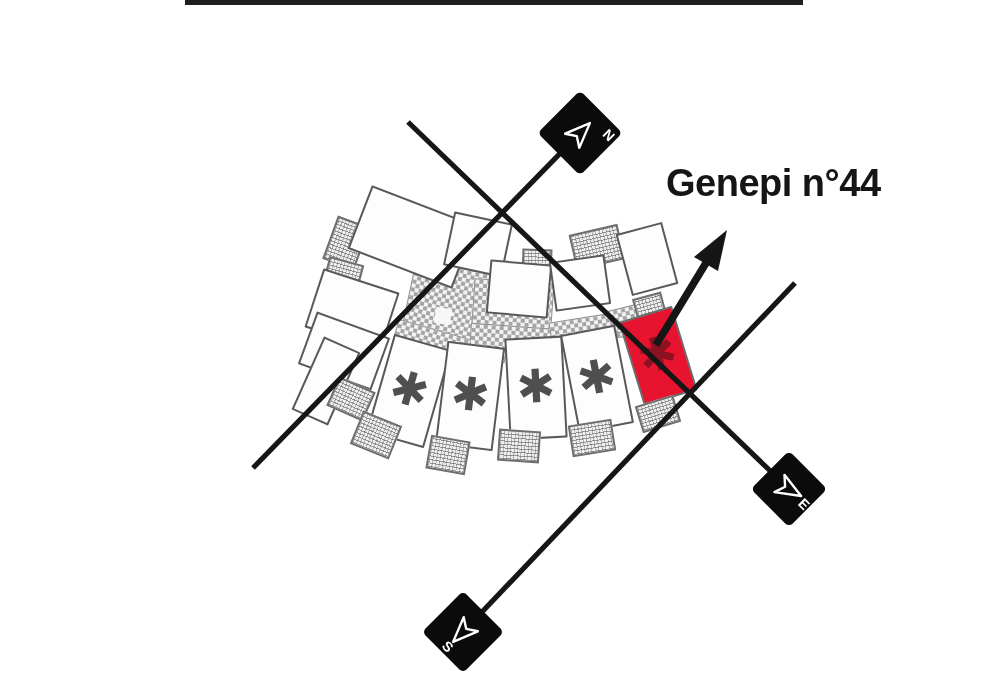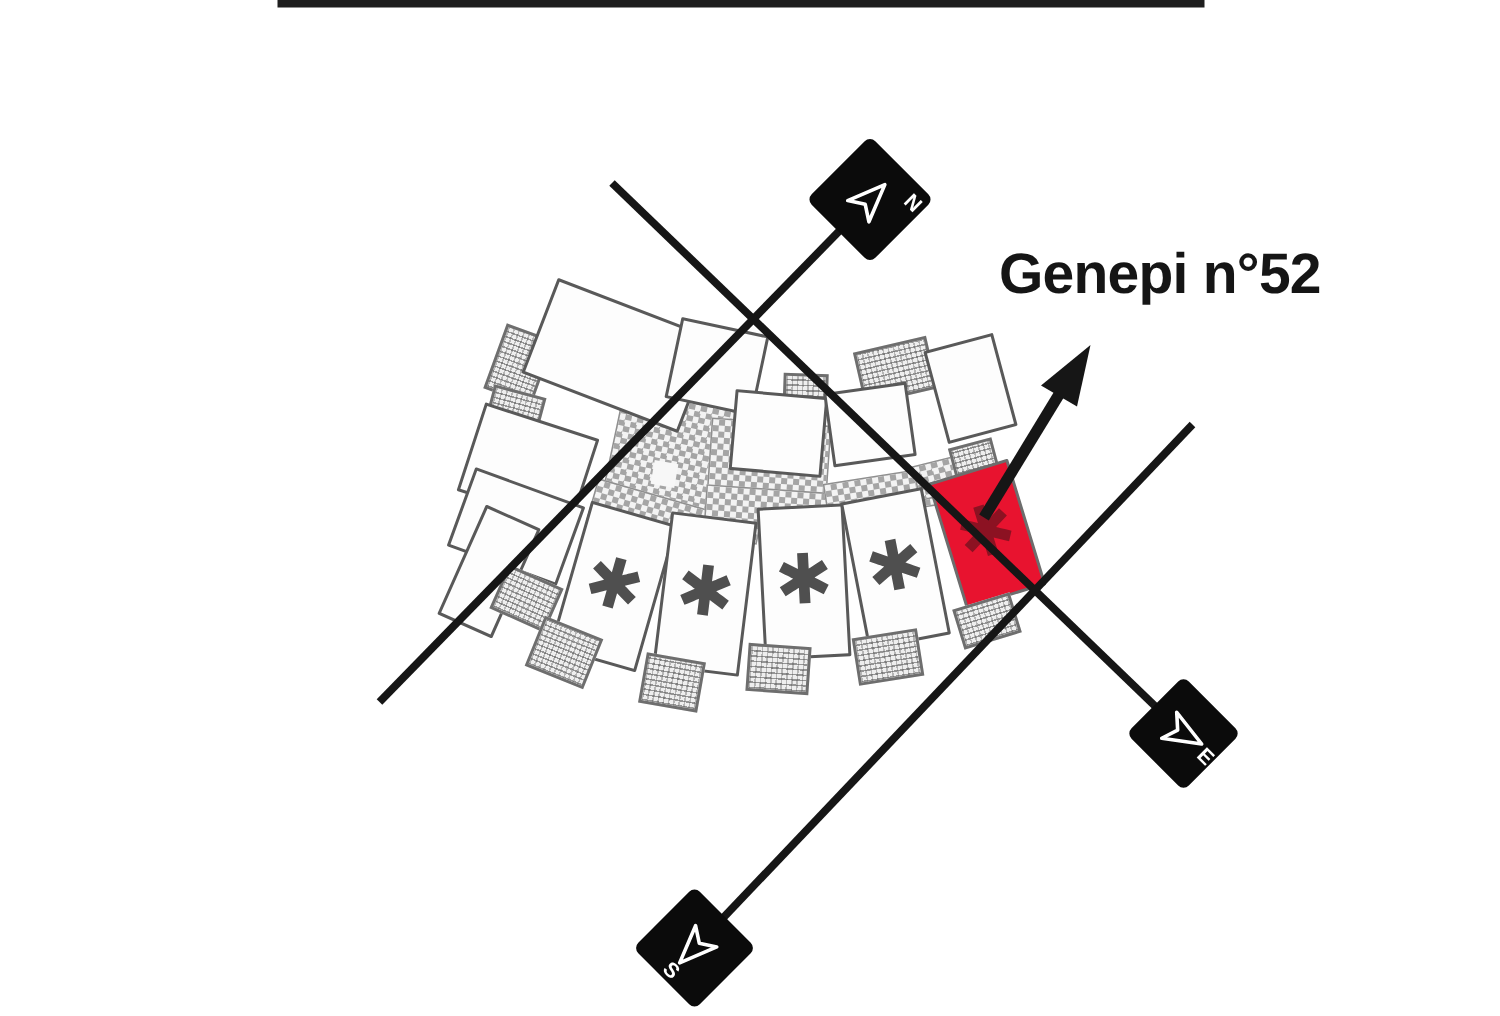--- a/index.html
+++ b/index.html
@@ -136,13 +136,13 @@
   <span class="letter">E</span>
 </div>
 
 <div class="compass compass-s">
   <svg class="glyph" viewBox="-18 -18 36 36">
     <path d="M0,-14 L10,11 L0,4.5 L-10,11 Z" fill="none" stroke="#ffffff" stroke-width="2.4" stroke-linejoin="round" transform="rotate(180)"></path>
   </svg>
   <span class="letter">S</span>
 </div>
 
-<div class="map-title">Genepi n°52</div>
+<div class="map-title">Genepi n°44</div>
 
 </body></html>

